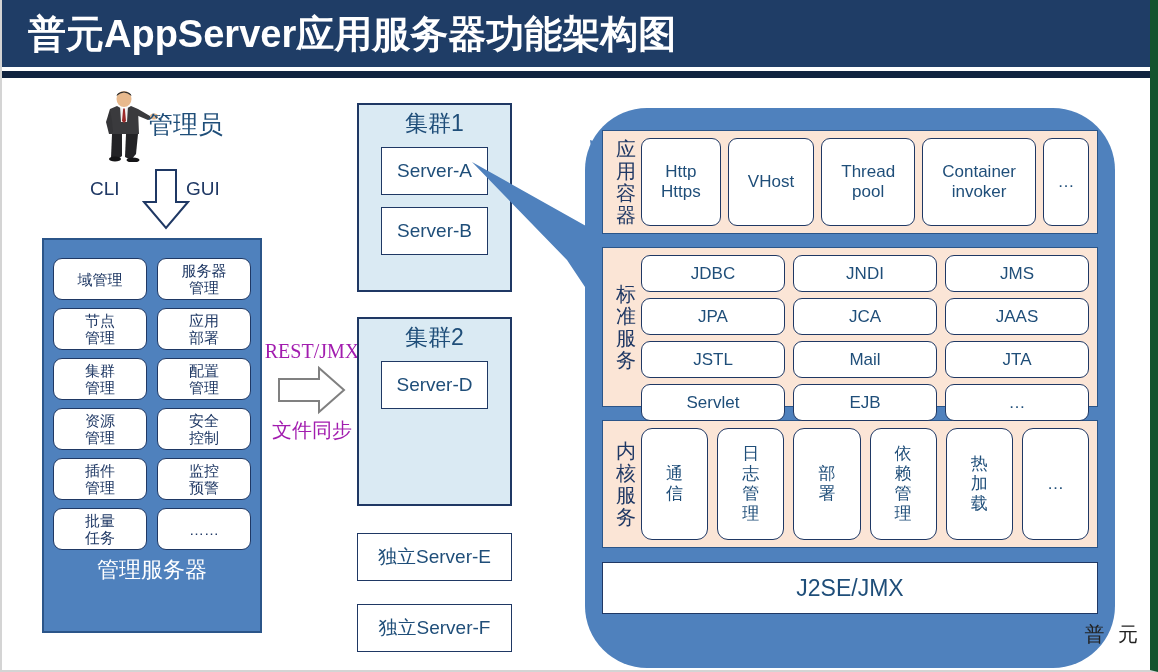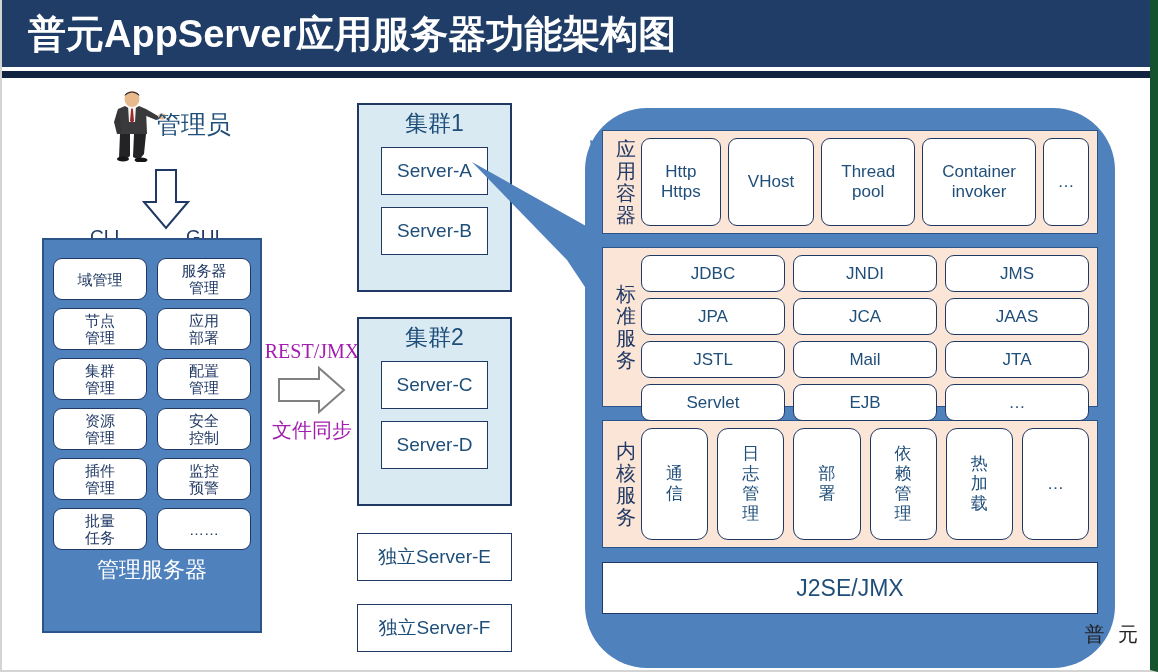--- a/index.html
+++ b/index.html
@@ -40,38 +40,38 @@
     white-space: nowrap;
   }
   .title-rule {
     position: absolute; left: 0; top: 71px;
     width: 1158px; height: 7px;
     background: #10233f;
   }
 
   
   .admin-wrap {
-    position: absolute; left: 104px; top: 90px;
+    position: absolute; left: 96px; top: 90px;
     width: 230px; height: 70px;
   }
   .admin-icon { position: absolute; left: 0; top: 0; }
   .admin-label {
     position: absolute; left: 50px; top: 18px;
     font-size: 25px; color: #1f4e79; font-weight: normal;
     white-space: nowrap;
   }
 
   
   .cligui {
     position: absolute; left: 88px; top: 168px;
     width: 135px; height: 66px;
   }
   .cligui .lbl {
     position: absolute; top: 10px;
-    font-size: 19px; color: #1f3864; margin-top: 48px;
+    font-size: 19px; color: #1f3864;
   }
   .cligui .lbl.left { left: 0px; }
   .cligui .lbl.right { left: 96px; }
   .cligui svg { position: absolute; left: 52px; top: 0px; }
 
   
   .mgmt-panel {
     position: absolute; left: 40px; top: 238px;
     width: 220px; height: 395px;
     background: #4f81bd;
@@ -323,21 +323,20 @@
   </div>
 
   <div class="cluster" id="cluster1">
     <div class="cluster-title">集群1</div>
     <div class="server-box">Server-A</div>
     <div class="server-box">Server-B</div>
   </div>
 
   <div class="cluster" id="cluster2">
     <div class="cluster-title">集群2</div>
-    <div class="server-box">Server-C</div>
     <div class="server-box">Server-D</div>
   </div>
 
   <div class="standalone" id="standalone-e">独立Server-E</div>
   <div class="standalone" id="standalone-f">独立Server-F</div>
 
   <span class="callout-tail">
     <svg width="200" height="200" viewBox="0 0 200 200">
       <polygon points="0,22 130,95 118,0 150,10 145,195 95,120" fill="#4f81bd"></polygon>
     </svg>

